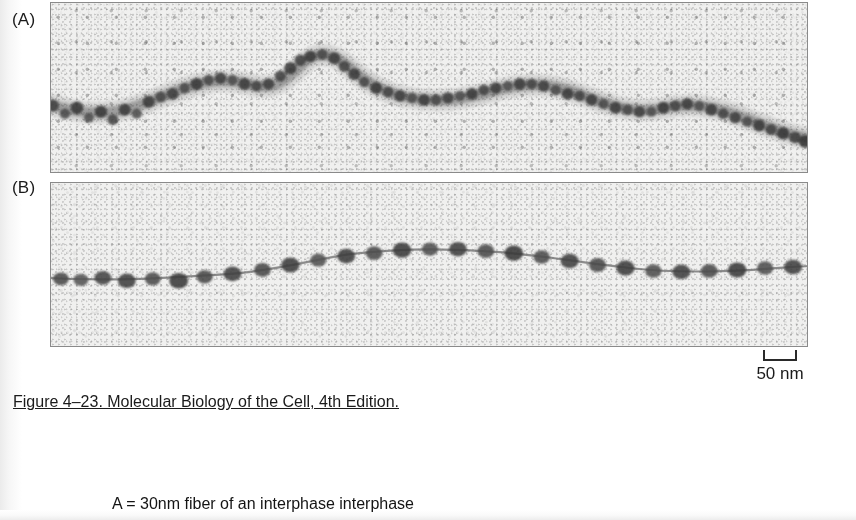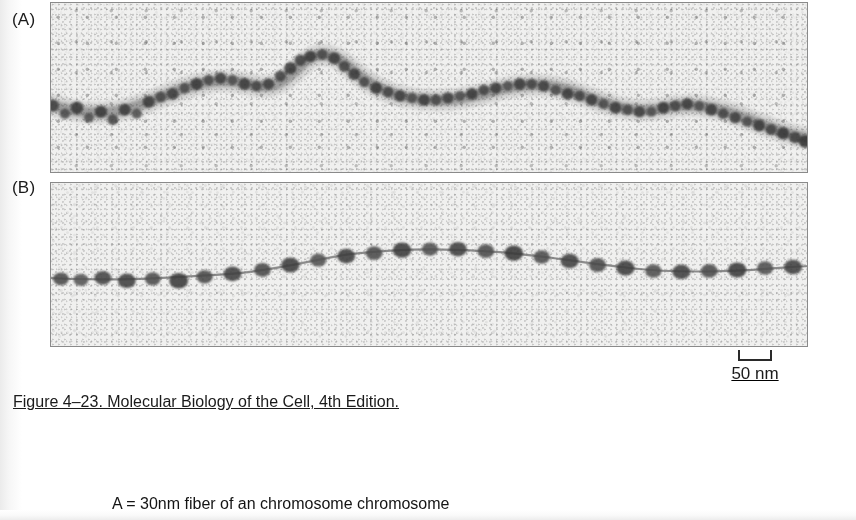--- a/index.html
+++ b/index.html
@@ -118,24 +118,23 @@
       radial-gradient(circle at 24% 88%, rgba(60,60,60,.44) 1.0px, transparent 1.8px),
       radial-gradient(circle at 66% 48%, rgba(60,60,60,.48) 1.0px, transparent 1.8px);
     background-size:
       21px 18px, 26px 23px, 18px 21px, 29px 19px,
       23px 26px, 19px 24px, 25px 20px;
   }
 
   
   #scalebar-group {
     position: absolute;
-    left: 710px;
+    left: 735px;
     top: 350px;
     width: 90px;
-    text-decoration: underline;
   }
   #scalebar-mark {
     position: relative;
     height: 11px;
     margin: 0 auto;
     width: 34px;
   }
   #scalebar-mark .rule-h {
     position: absolute;
     left: 0; bottom: 0;
@@ -341,15 +340,15 @@
     <div class="rule-h"></div>
     <div class="tick left"></div>
     <div class="tick right"></div>
   </div>
   <div id="scalebar-label">50 nm</div>
 </div>
 
 <div id="figure-caption">Figure 4–23. Molecular Biology of the Cell, 4th Edition.</div>
 
 <div id="legend-block">
-  <div class="legend-line">A = 30nm fiber of an chromosome chromosome</div>
+  <div class="legend-line">A = 30nm fiber of an interphase interphase</div>
   
 </div>
 
 </body></html>

